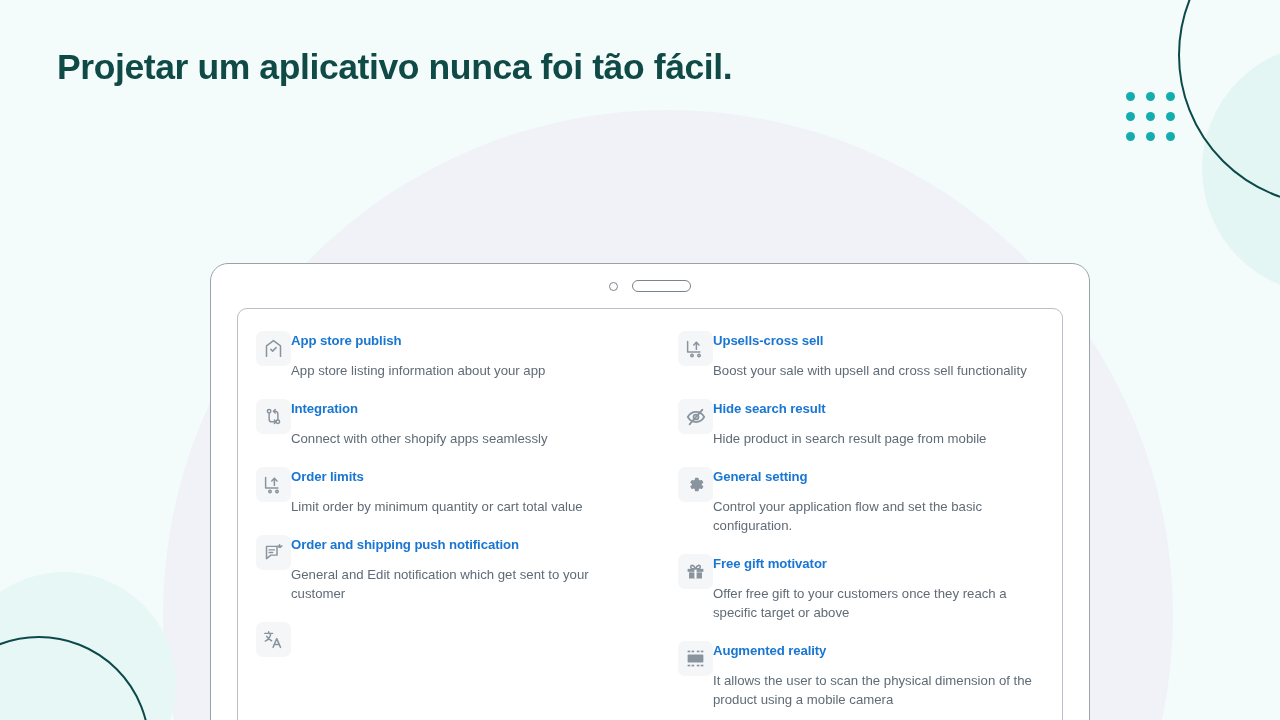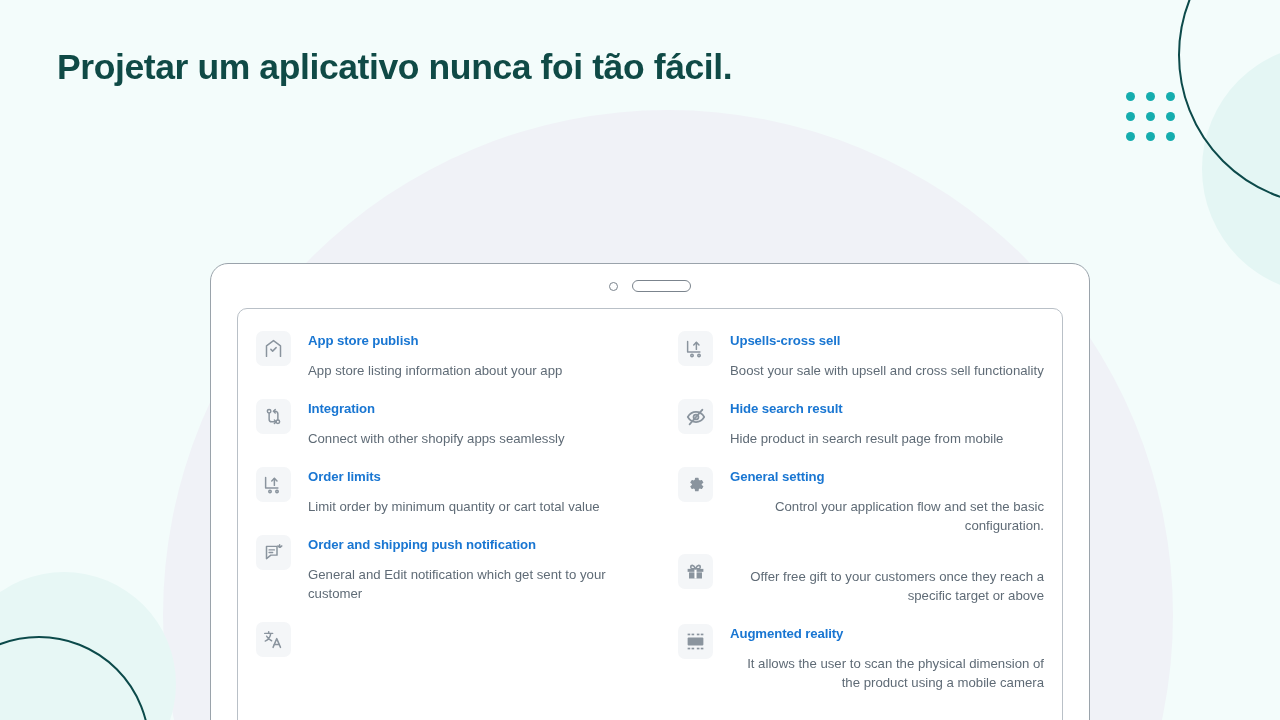--- a/index.html
+++ b/index.html
@@ -141,21 +141,20 @@
   .grid {
     display: grid;
     grid-template-columns: 1fr 1fr;
     column-gap: 56px;
     padding: 22px 18px 0 18px;
   }
   .col { display: flex; flex-direction: column; }
 
   .feature {
     display: flex;
-    gap: 17px;
     margin-bottom: 19px;
   }
   .feature-icon {
     flex: 0 0 auto;
     width: 35px;
     height: 35px;
     border-radius: 7px;
     background: #f4f6f8;
     display: flex;
     align-items: center;
@@ -170,21 +169,21 @@
     line-height: 17px;
     letter-spacing: -0.1px;
   }
   .feature-desc {
     font-size: 13.2px;
     color: #5f6b76;
     line-height: 19px;
     margin-top: 12px;
     max-width: 340px;
   }
-  .col-right .feature-desc { max-width: 348px; text-align: right; }
+  .col-right .feature-desc { max-width: 348px; }
 </style>
 </head>
 <body>
 
 <div class="bg-layer">
   <div class="big-blob"></div>
   <div class="tr-soft"></div>
   <div class="tr-ring"></div>
   <div class="bl-soft"></div>
   <div class="bl-ring"></div>
@@ -335,20 +334,21 @@
           <span class="feature-icon">
             <svg width="21" height="21" viewBox="0 0 24 24" fill="none" stroke="#8a949e" stroke-width="1.8" stroke-linecap="round" stroke-linejoin="round">
               <rect x="3" y="9" width="18" height="3.4" fill="#8a949e" stroke="none"></rect>
               <rect x="4.6" y="13" width="14.8" height="7" fill="#8a949e" stroke="none"></rect>
               <rect x="10.8" y="9" width="2.4" height="11" fill="#ffffff" stroke="none"></rect>
               <path d="M12 8.6C11 6.6 9.8 5 8.4 5a1.9 1.9 0 0 0 0 3.8h3.6z"></path>
               <path d="M12 8.6C13 6.6 14.2 5 15.6 5a1.9 1.9 0 0 1 0 3.8H12z"></path>
             </svg>
           </span>
           <div class="feature-text">
+            <div class="feature-title">Free gift motivator</div>
             <div class="feature-desc">Offer free gift to your customers once they reach a specific target or above</div>
           </div>
         </div>
 
         <div class="feature">
           <span class="feature-icon">
             <svg width="21" height="21" viewBox="0 0 24 24">
               <g fill="#8a949e">
                 <rect x="3" y="3" width="3" height="1.9"></rect>
                   <rect x="7.5" y="3" width="3" height="1.9"></rect>

